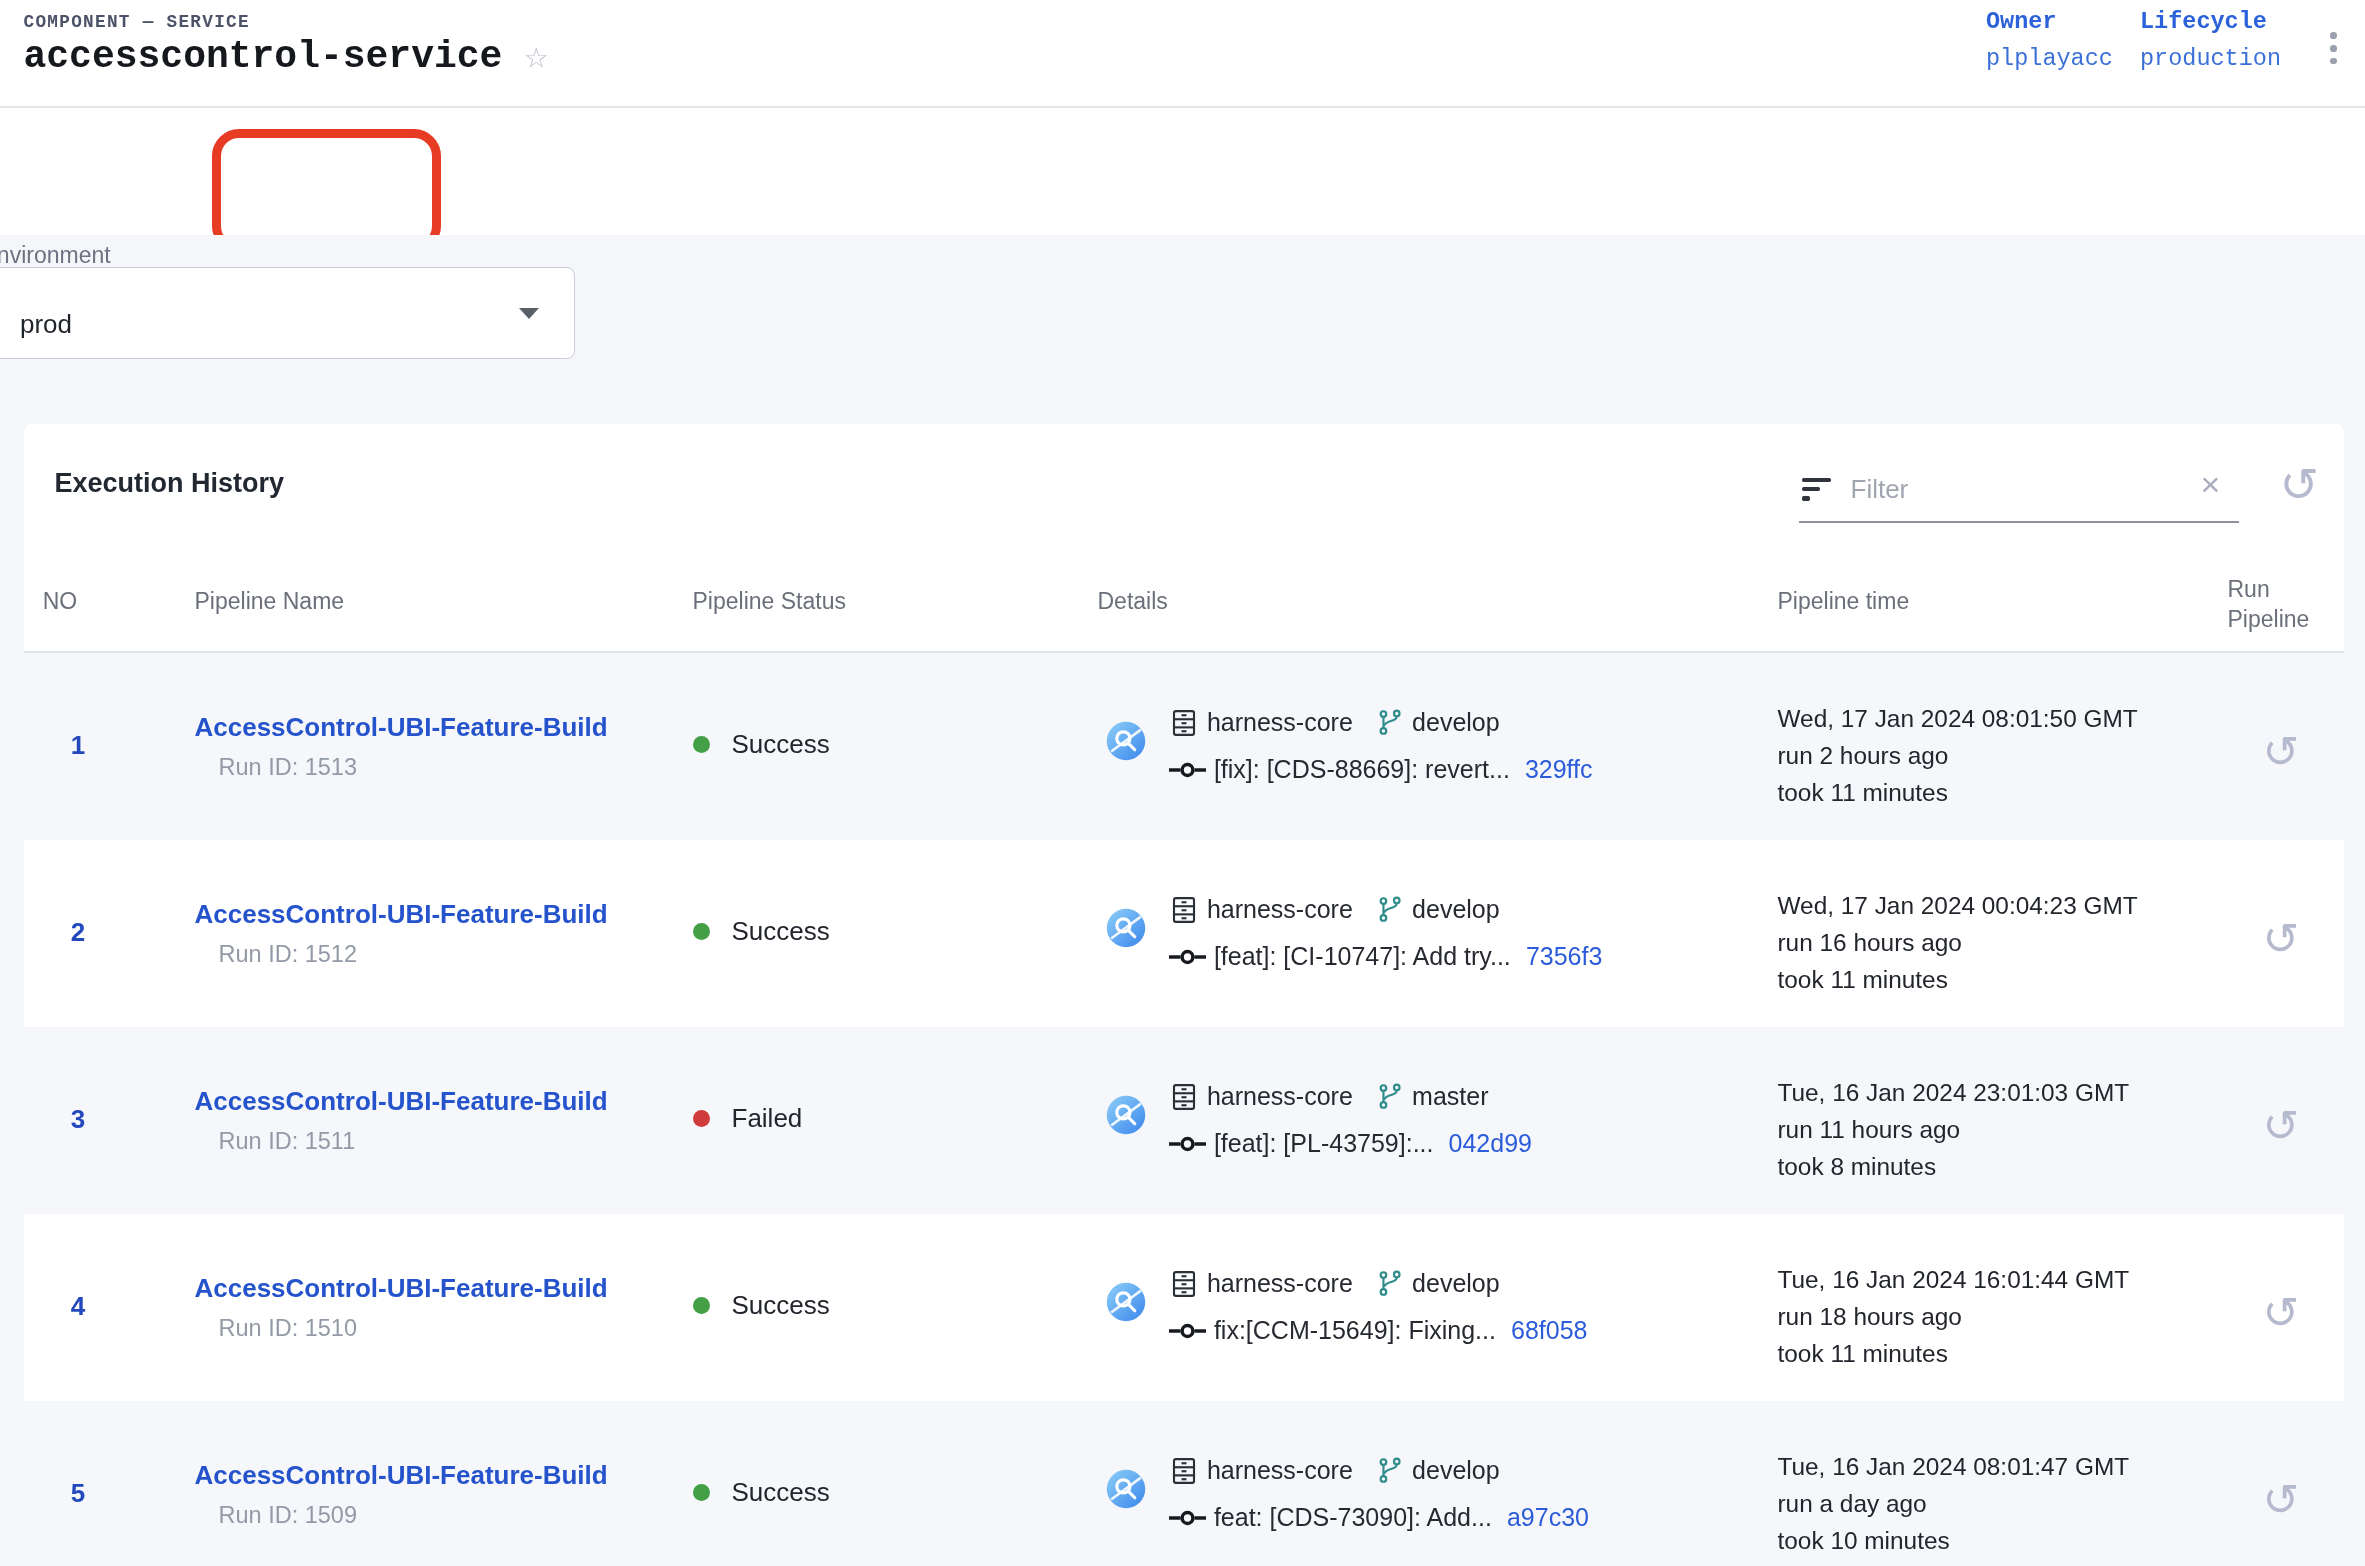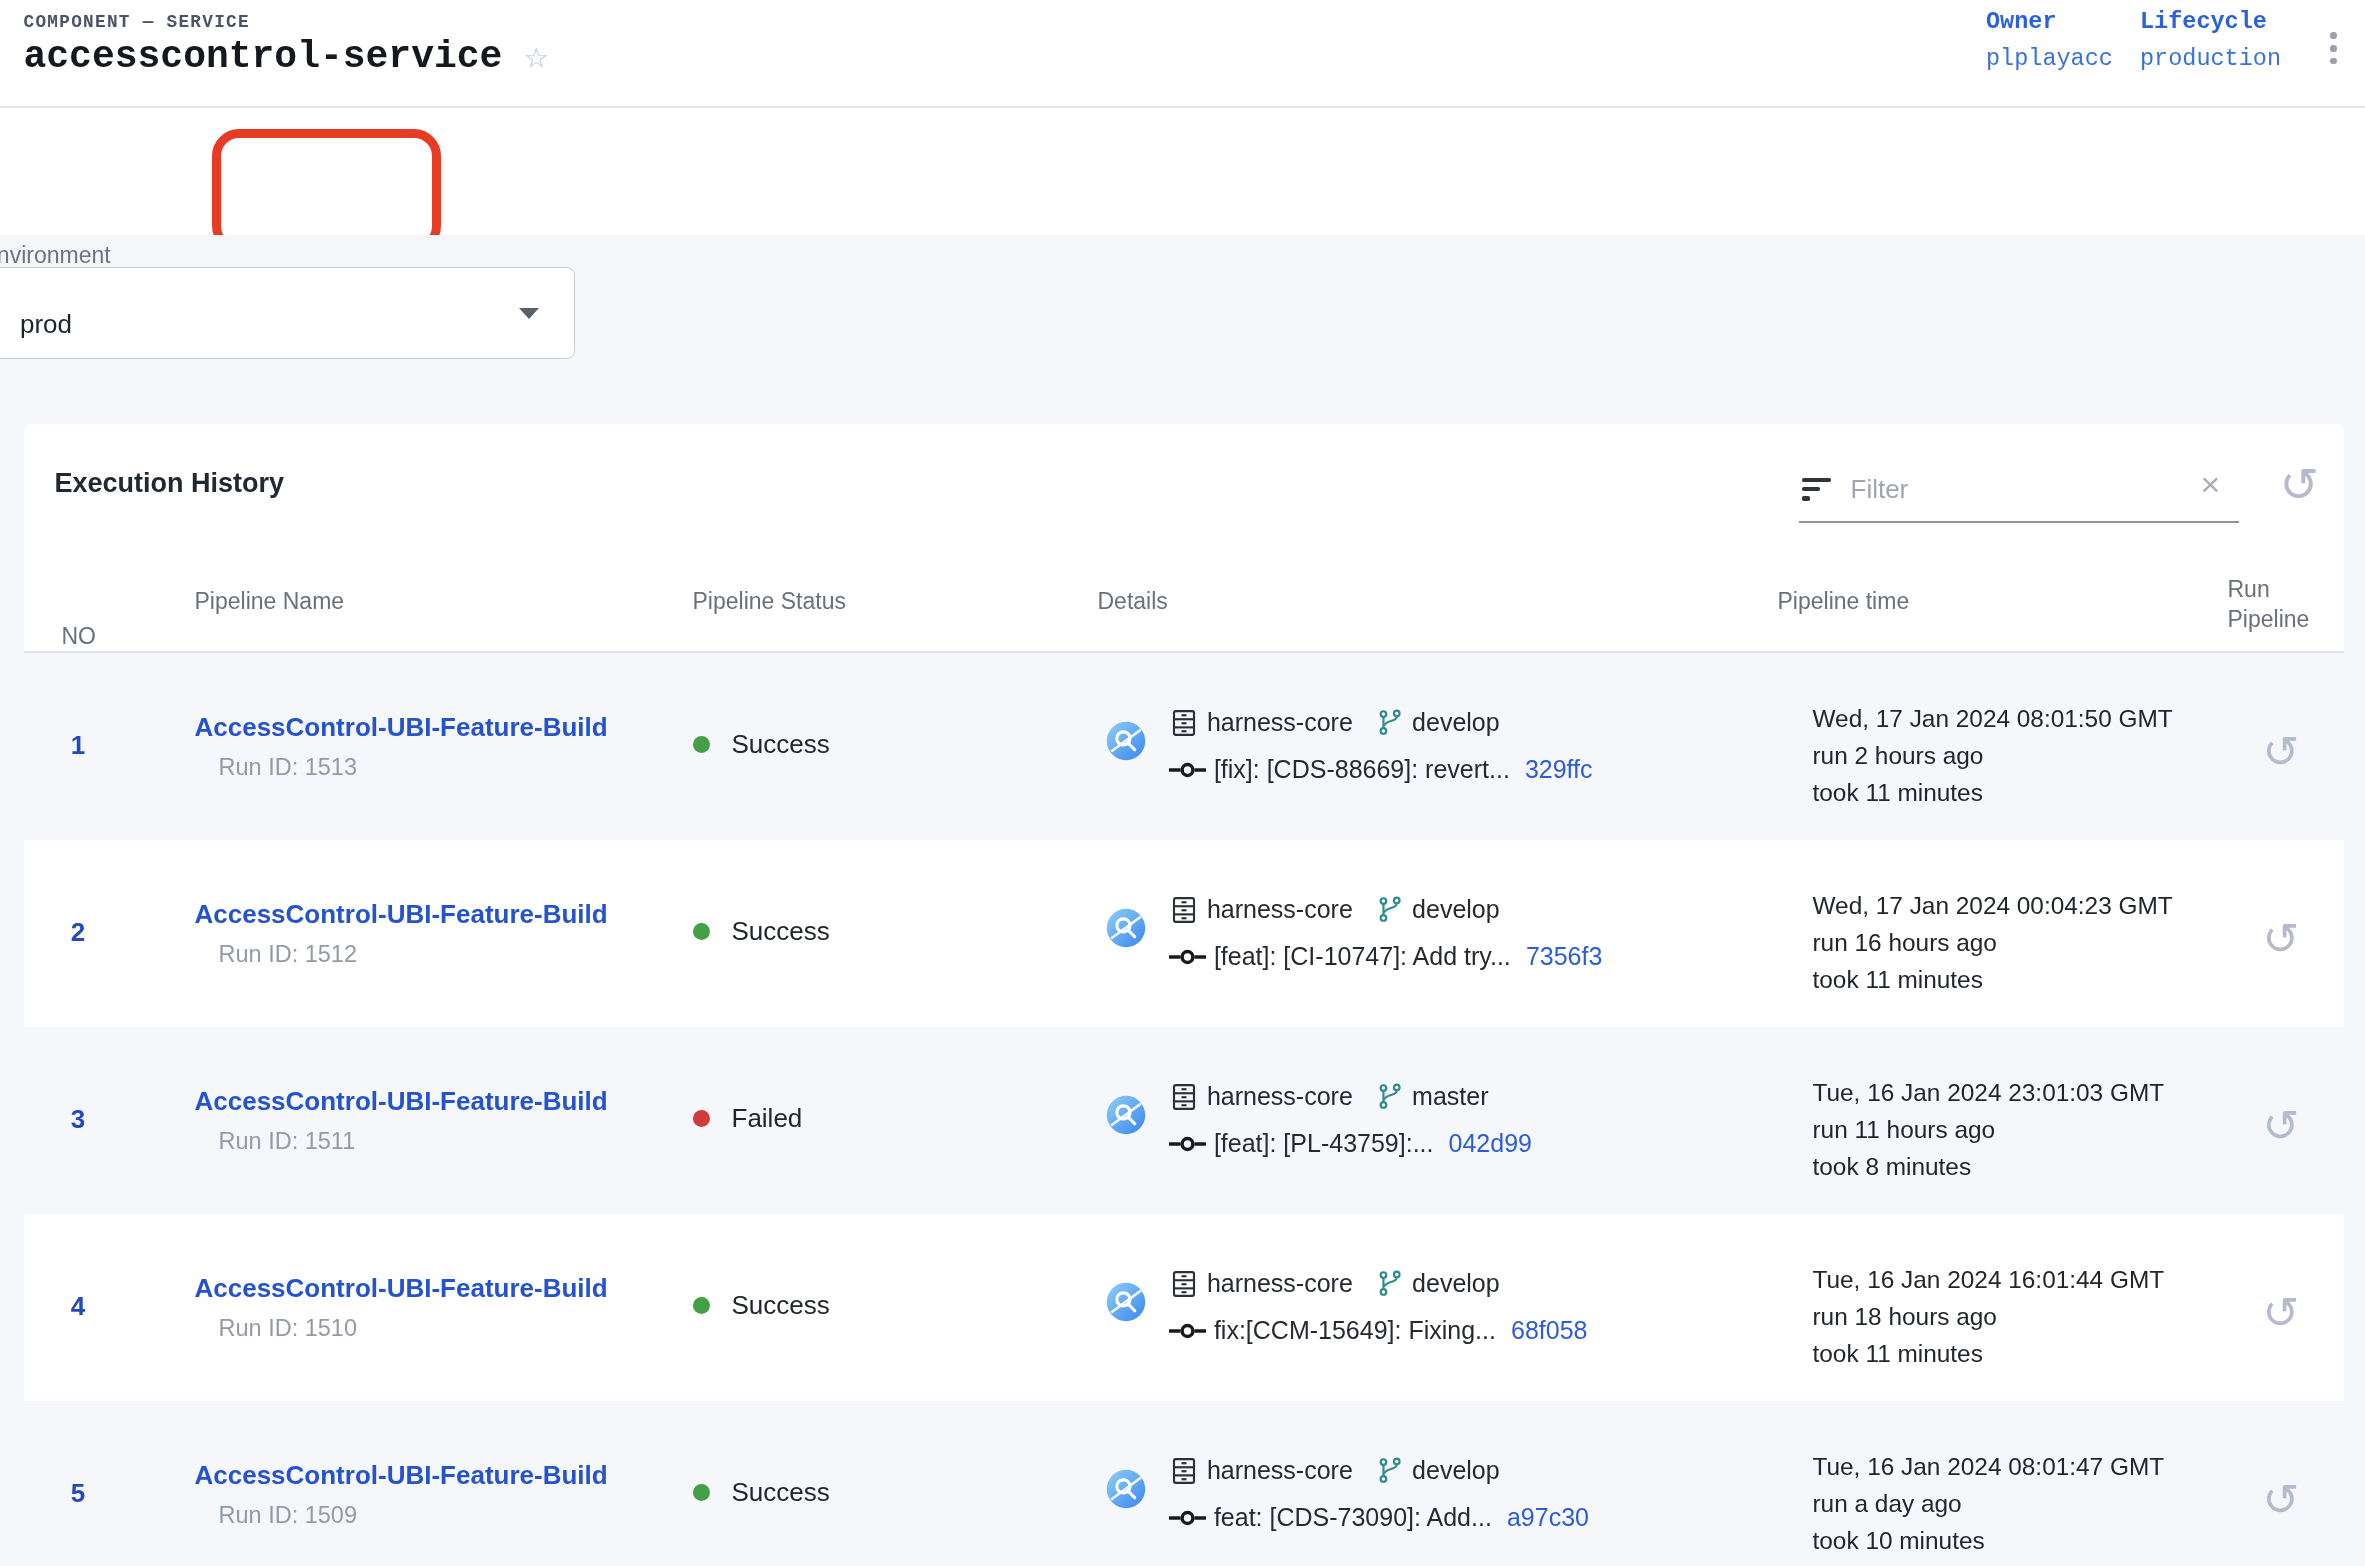--- a/index.html
+++ b/index.html
@@ -47,21 +47,21 @@
   .funnel i:nth-child(1){ width:29px; } .funnel i:nth-child(2){ width:17.7px; } .funnel i:nth-child(3){ width:8.4px; height:5px; }
   .filter-input { position:absolute; left:52px; top:0; width:328px; height:50px; border:none; outline:none; background:transparent; font-size:26px; color:#7f1d1d; font-family:inherit; }
   .filter-input::placeholder { color:#a0a5b1; }
   .filter-clear { position:absolute; left:402px; top:3.4px; font-size:34px; color:#a9aebc; cursor:pointer; line-height:1; }
   .retry-glyph { color:#b6bace; cursor:pointer; line-height:1; font-family:"DejaVu Sans",sans-serif; }
   .panel-refresh { position:absolute; left:2256px; top:37px; font-size:47px; }
 
   
   .thead { position:absolute; left:0; top:0; width:100%; }
   .th { position:absolute; top:164px; font-size:23px; color:#6a6f7a; }
-  .th-no { left:38px; width:59px; text-align:left;margin-top:35px; }
+  .th-no { left:7px; width:59px; text-align:center; }
   .th-name { left:171px; }
   .th-status { left:669px; }
   .th-details { left:1074px; }
   .th-time { left:1754px; }
   .th-run { left:2204px; top:150px; width:101px; line-height:30px; }
   .table-divider { position:absolute; left:0; top:227px; width:100%; height:1.7px; background:#dfe2e8; }
   .rows { position:absolute; left:0; top:229px; width:100%; }
   .row { position:relative; width:100%; height:187px; background:#fff; }
   .row:nth-child(odd) { background:#f6f7fb; }
   .cell-no { position:absolute; left:25px; top:77px; width:59px; text-align:center; font-size:26px; font-weight:700; color:#2449bd; }
@@ -73,21 +73,21 @@
   .dot[data-status="failed"]  { background:#d03c3c; }
   .status-label { font-size:26px; color:#22262c; }
   .cell-ci-icon { position:absolute; left:1081px; top:67px; width:42px; height:42px; }
   .cell-details { position:absolute; left:1145px; top:50px; }
   .det-line { display:flex; align-items:center; gap:8.4px; height:39px; }
   .det-line + .det-line { margin-top:8.4px; }
   .det-text { font-size:25px; color:#262a30; }
   .branch-icon { margin-left:13.5px; }
   .sha-link { font-size:25px; color:#2c5cd9; text-decoration:none; cursor:pointer; margin-left:6.7px; }
   .cell-time { position:absolute; left:1754px; top:47px; }
-  .cell-time div { font-size:24.4px; line-height:37px; color:#22262c;margin-left:35px; }
+  .cell-time div { font-size:24.4px; line-height:37px; color:#22262c; }
   .cell-run { position:absolute; left:2239px; top:77px; font-size:44px; }
 </style>
 </head>
 <body>
 
 <div id="screen">
 
   <div class="top-header">
     <div class="kicker">COMPONENT — SERVICE</div>
     <div class="title-row">

